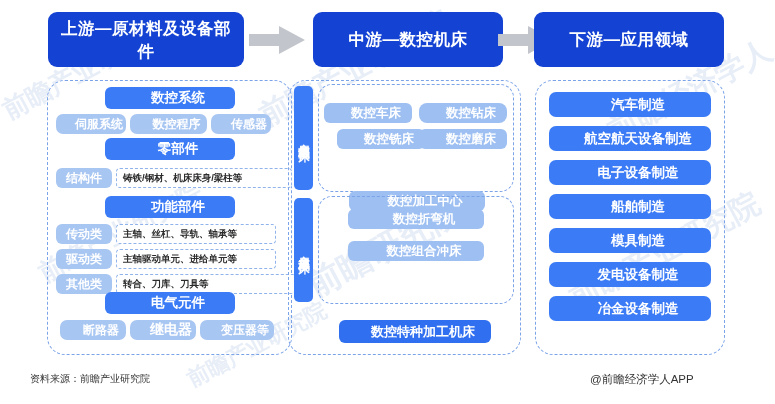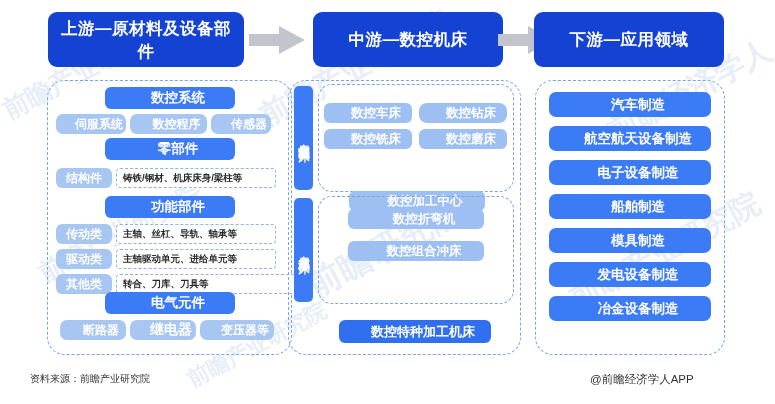--- a/index.html
+++ b/index.html
@@ -103,21 +103,21 @@
   .detail-row .val{
     position:absolute;left:60px;top:0;height:20px;
     border:1px dashed #8fb3ea;border-radius:4px;
     box-sizing:border-box;
     display:flex;align-items:center;
     padding:0 6px;
     font-size:9.5px;font-weight:bold;color:#2b2b2b;
     background:#ffffff;
   }
   #row-struct{left:56px;top:168px;width:220px;}
-  #row-struct .val{width:160px;}
+  #row-struct .val{width:176px;}
   #row-trans{left:56px;top:224px;width:220px;}
   #row-trans .val{width:160px;}
   #row-drive{left:56px;top:249px;width:239px;}
   #row-drive .val{width:160px;}
   #row-other{left:56px;top:274px;width:220px;}
   #row-other .val{width:180px;}
 
   
   .vbar{
     position:absolute;
@@ -138,21 +138,21 @@
     border:1.2px dashed #7ba3e8;
     border-radius:14px;
     box-sizing:border-box;
   }
   #inner-cut{left:318px;top:84px;width:196px;height:108px;}
   #inner-form{left:318px;top:196px;width:196px;height:108px;}
 
   .m-pill{position:absolute;height:20px;font-size:12.5px;}
   #m-cut-1{left:324px;top:103px;width:88px;}
   #m-cut-2{left:419px;top:103px;width:88px;border-radius:8px;}
-  #m-cut-3{left:324px;top:129px;width:88px;}
+  #m-cut-3{left:337px;top:129px;width:88px;}
   #m-cut-4{left:419px;top:129px;width:88px;}
   #m-cut-5{left:349px;top:155px;width:136px;margin-top:36px;}
 
   #m-form-1{left:348px;top:209px;width:136px;}
   #m-form-2{left:348px;top:241px;width:136px;}
   #m-form-3{left:348px;top:271px;width:136px;}
 
   #m-special{position:absolute;left:339px;top:320px;width:152px;height:23px;font-size:13px;}
 
   

